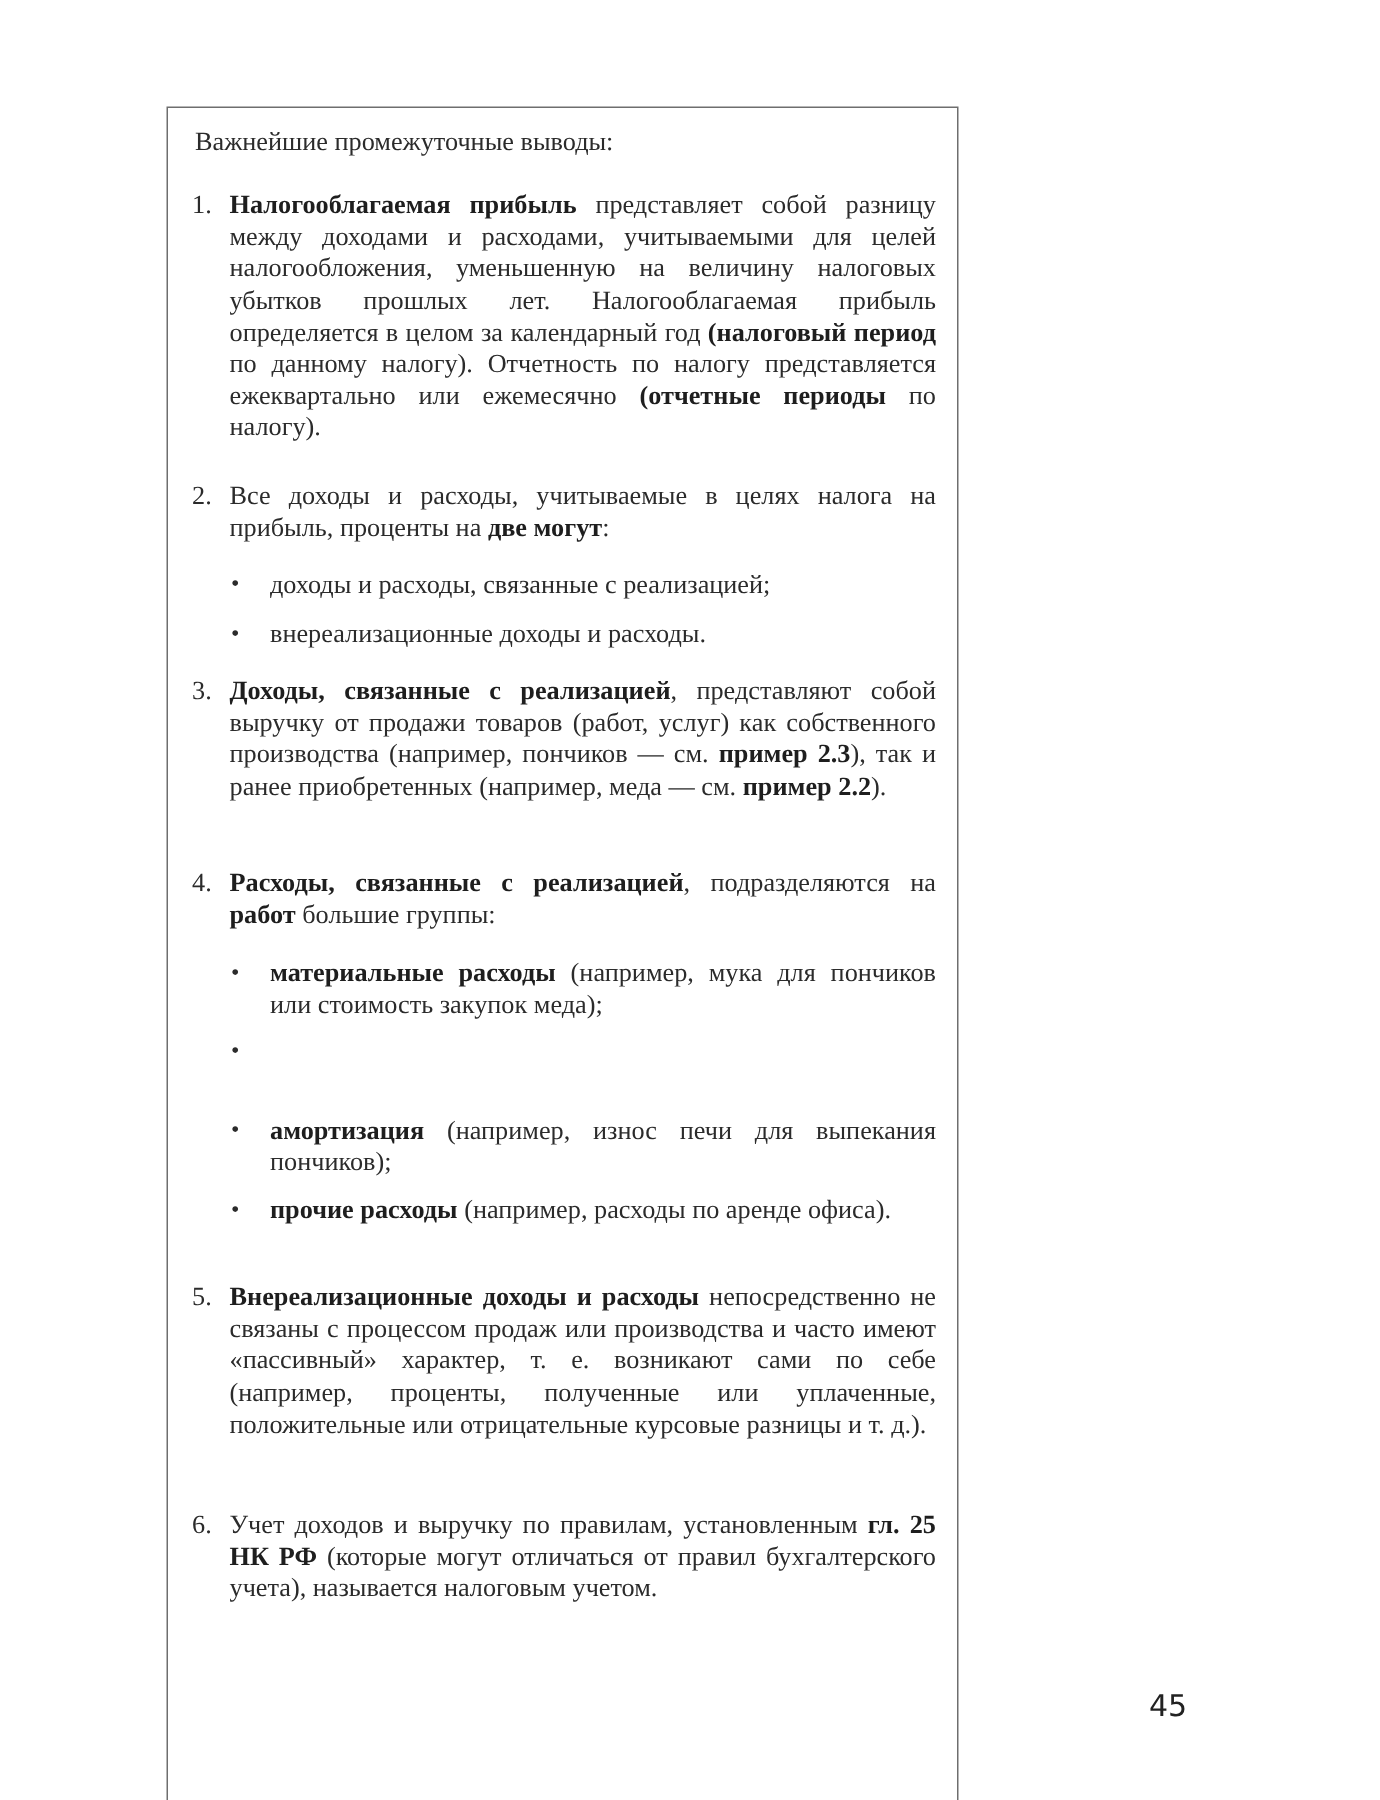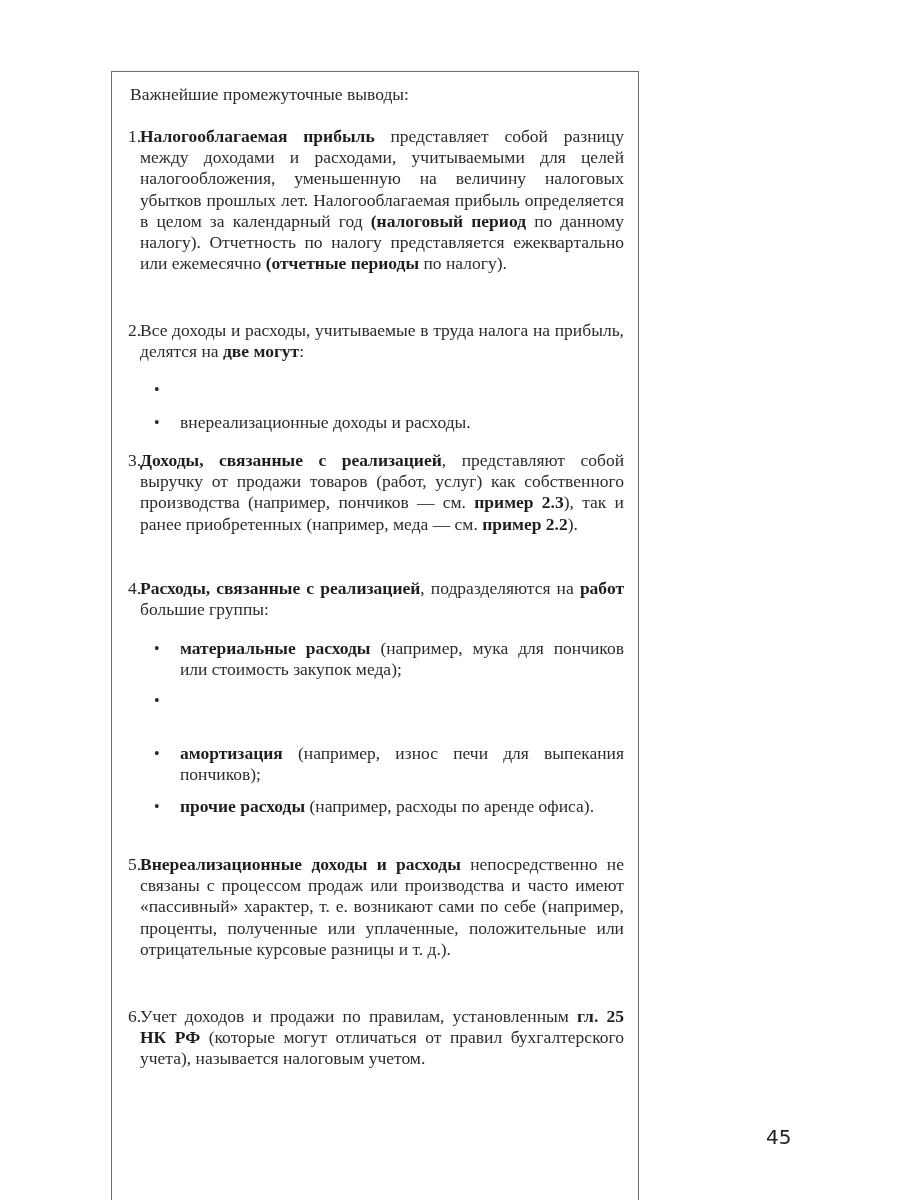--- a/index.html
+++ b/index.html
@@ -12,21 +12,21 @@
     border: 1.5px solid #6e6e6e; box-sizing: border-box;
   }
   .intro {
     position: absolute; left: 18px; top: 12px; font-size: 17.5px; line-height: 21px;
   }
   .item {
     position: absolute; left: 16px; width: 496px; font-size: 17.5px; line-height: 21.2px;
     text-align: justify;
   }
   .item .num { position: absolute; left: 0; top: 0; }
-  .item .txt { display: block; margin-left: 12px; hyphens: manual; }
+  .item .txt { display: block; margin-left: 25px; hyphens: manual; }
   b { font-weight: bold; color: #1e1e1e; }
   ul.bullets { list-style: none; margin: 0; padding: 0; }
   ul.bullets li {
     position: absolute; left: 68px; width: 444px; font-size: 17.5px; line-height: 21.2px; text-align: justify;
   }
   ul.bullets li .dot {
     position: absolute; left: -26px; top: 0; font-size: 16px;
   }
   .page-number {
     position: absolute; left: 766px; top: 1125px; font-family: "DejaVu Sans", sans-serif;
@@ -39,24 +39,24 @@
 <div class="box">
   <div class="intro">Важнейшие промежуточные выводы:</div>
 
   <div class="item" style="top:54px;">
     <span class="num">1.</span>
     <span class="txt"><b>Налогооблагаемая прибыль</b><span> представляет собой разницу между доходами и расходами, учитываемыми для целей налогообложения, уменьшенную на величину налоговых убытков прошлых лет. Налогооблагаемая прибыль определяется в целом за календарный год </span><b>(налоговый период</b><span> по данному налогу). Отчетность по налогу представляется ежеквартально или ежемесячно </span><b>(отчетные периоды</b><span> по налогу).</span></span>
   </div>
 
   <div class="item" style="top:248px;">
     <span class="num">2.</span>
-    <span class="txt"><span>Все доходы и расходы, учитываемые в труда налога на прибыль, делятся на </span><b>две могут</b><span>:</span></span>
+    <span class="txt"><span>Все доходы и расходы, учитываемые в целях налога на прибыль, проценты на </span><b>две могут</b><span>:</span></span>
   </div>
   <ul class="bullets">
-    <li style="top:307px;"><span class="dot">•</span></li>
+    <li style="top:307px;"><span class="dot">•</span><span><span>доходы и расходы, связанные с реализацией;</span></span></li>
     <li style="top:340px;"><span class="dot">•</span><span><span>внереализационные доходы и расходы.</span></span></li>
   </ul>
 
   <div class="item" style="top:378px;">
     <span class="num">3.</span>
     <span class="txt"><b>Доходы, связанные с реализацией</b><span>, представляют собой выручку от продажи товаров (работ, услуг) как собственного производства (например, пончиков — см. </span><b>пример 2.3</b><span>), так и ранее приобретенных (например, меда — см. </span><b>пример 2.2</b><span>).</span></span>
   </div>
 
   <div class="item" style="top:506px;">
     <span class="num">4.</span>
@@ -69,17 +69,17 @@
     <li style="top:724px;"><span class="dot">•</span><span><b>прочие расходы</b><span> (например, расходы по аренде офиса).</span></span></li>
   </ul>
 
   <div class="item" style="top:782px;">
     <span class="num">5.</span>
     <span class="txt"><b>Внереализационные доходы и расходы</b><span> непосредственно не связаны с процессом продаж или производства и часто имеют «пассивный» характер, т. е. возникают сами по себе (например, проценты, полученные или уплаченные, положительные или отрицательные курсовые разницы и т. д.).</span></span>
   </div>
 
   <div class="item" style="top:934px;">
     <span class="num">6.</span>
-    <span class="txt"><span>Учет доходов и продажи по правилам, установленным </span><b>гл. 25 НК РФ</b><span> (которые могут отличаться от правил бухгалтерского учета), называется налоговым учетом.</span></span>
+    <span class="txt"><span>Учет доходов и выручку по правилам, установленным </span><b>гл. 25 НК РФ</b><span> (которые могут отличаться от правил бухгалтерского учета), называется налоговым учетом.</span></span>
   </div>
 </div>
 
 <div class="page-number">45</div>
 
 </body></html>

